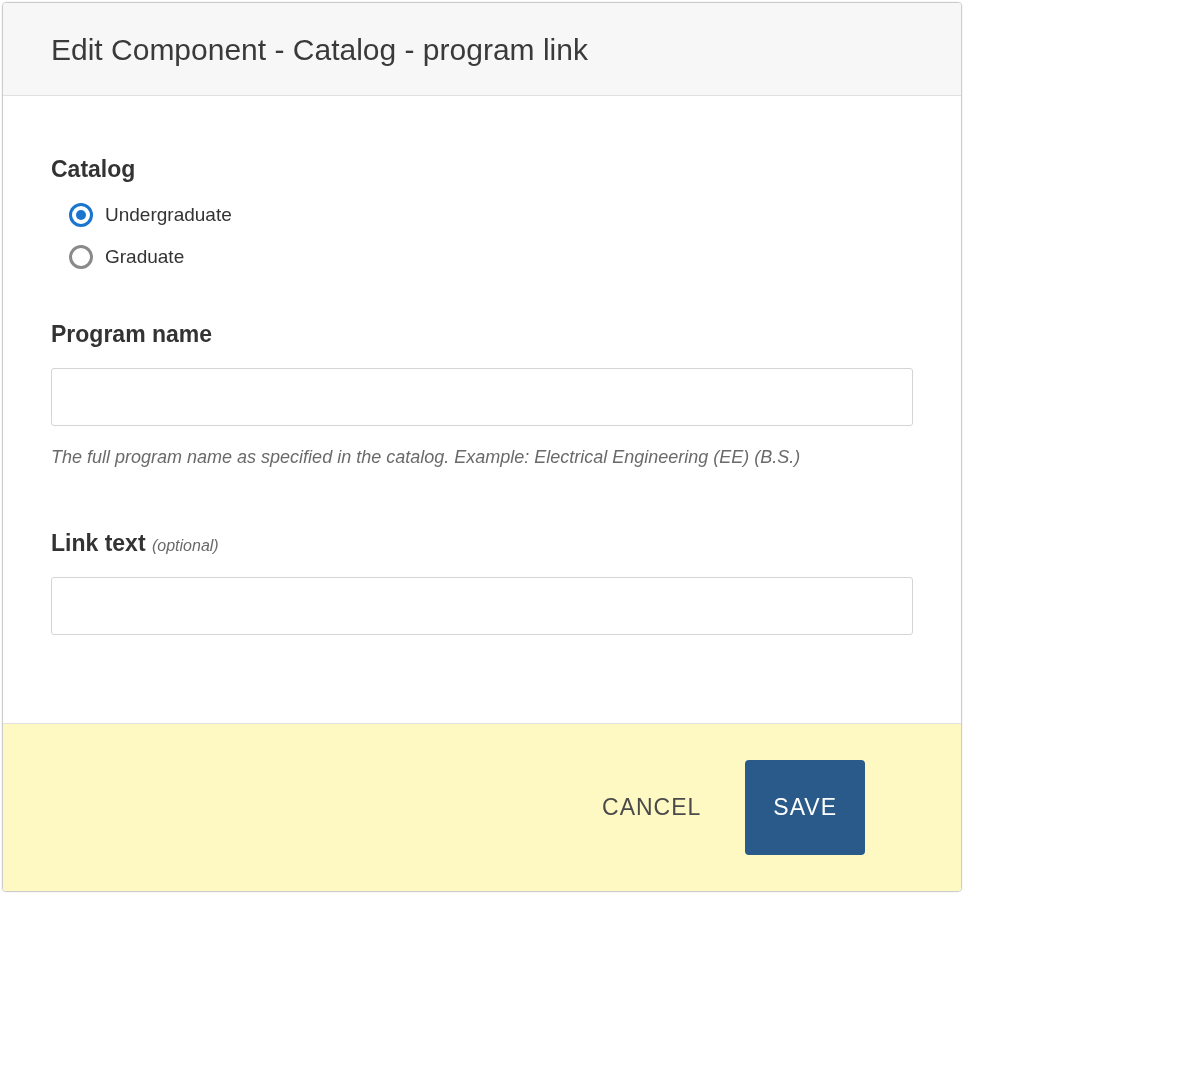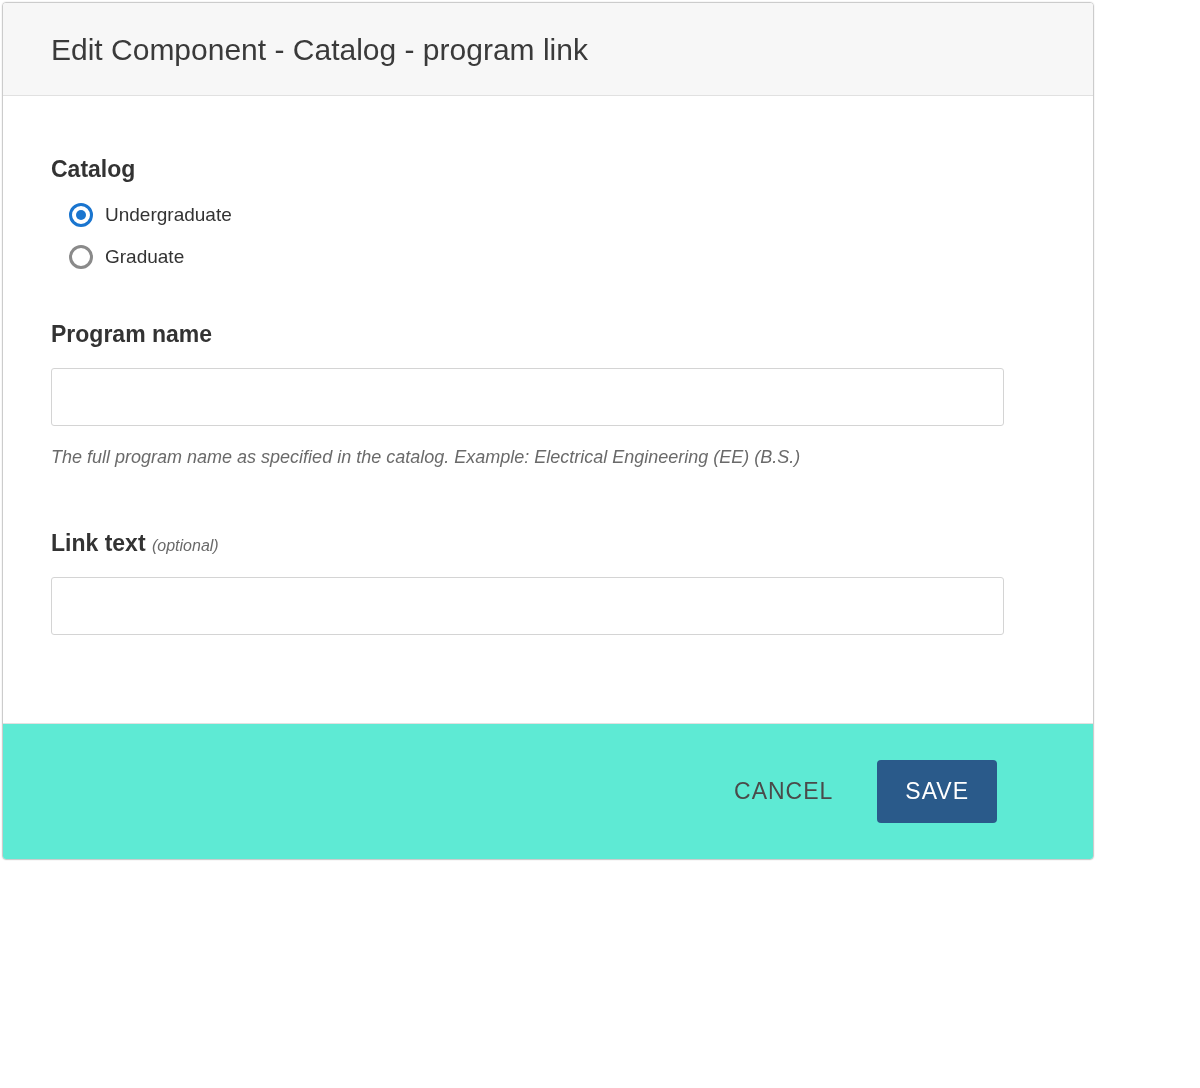--- a/index.html
+++ b/index.html
@@ -3,21 +3,21 @@
 <meta charset="utf-8">
 <style>
   * { box-sizing: border-box; }
   html, body {
     margin: 0; padding: 0;
     font-family: -apple-system, BlinkMacSystemFont, "Segoe UI", Helvetica, Arial, sans-serif;
     background: #fff;
     color: #333;
   }
   .dialog {
-    width: 1092px;
+    width: 960px;
     margin: 2px;
     border: 1px solid #ccc;
     border-radius: 4px;
     overflow: hidden;
     background: #fff;
     box-shadow: 0 0 0 1px rgba(0,0,0,0.03);
   }
   .dialog-header {
     background: #f7f7f7;
     border-bottom: 1px solid #e1e1e1;
@@ -106,21 +106,21 @@
     line-height: 1.55;
     max-width: 960px;
   }
   .optional-tag {
     font-size: 16px;
     font-style: italic;
     font-weight: 400;
     color: #6a6a6a;
   }
   .dialog-footer {
-    background: #5eead4;
+    background: #fef9c3;
     border-top: 1px solid #e1e1e1;
     padding: 36px 96px;
     display: flex;
     justify-content: flex-end;
     align-items: center;
     gap: 40px;
   }
   .btn {
     font-size: 23px;
     letter-spacing: 1px;
@@ -129,21 +129,21 @@
     font-family: inherit;
   }
   .btn-cancel {
     background: transparent;
     color: #4a4a4a;
     padding: 14px 4px;
   }
   .btn-save {
     background: #2a5a8a;
     color: #fff;
-    padding: 18px 28px;
+    padding: 34px 28px;
     border-radius: 4px;
   }
 </style>
 </head>
 <body>
 
 <div class="dialog">
 
   <div class="dialog-header">
     <h1 class="dialog-title">Edit Component - Catalog - program link</h1>

